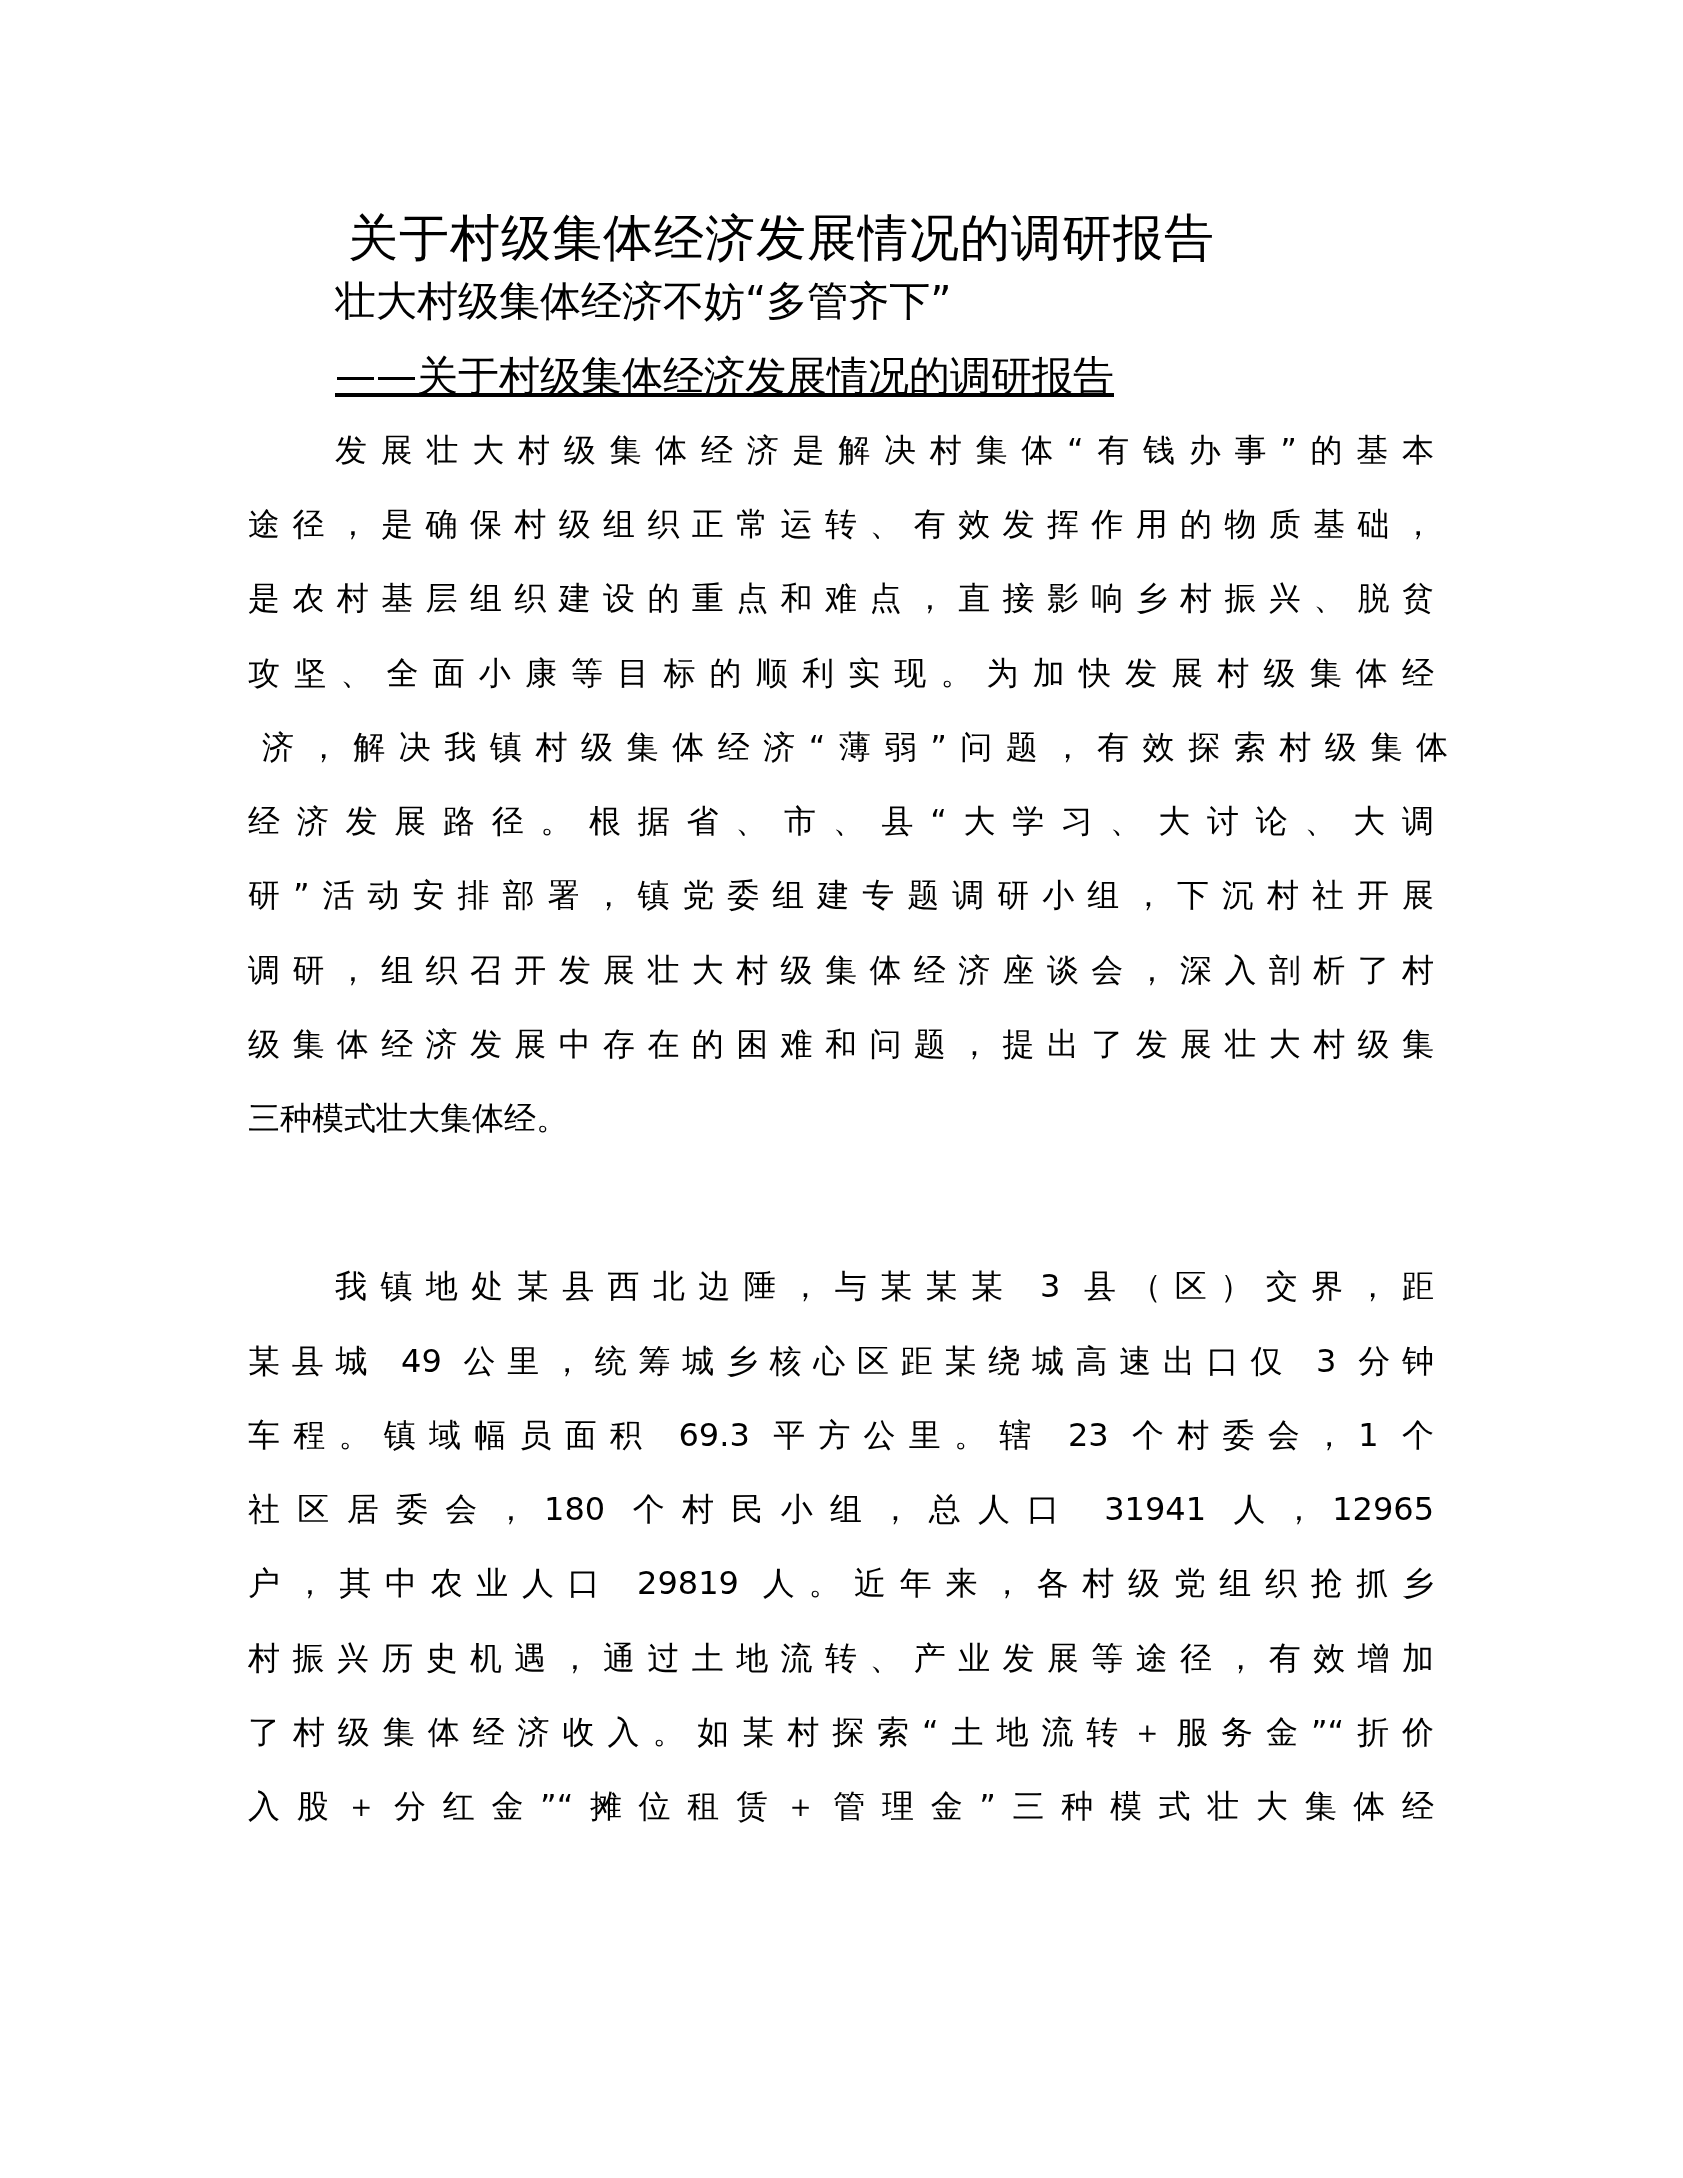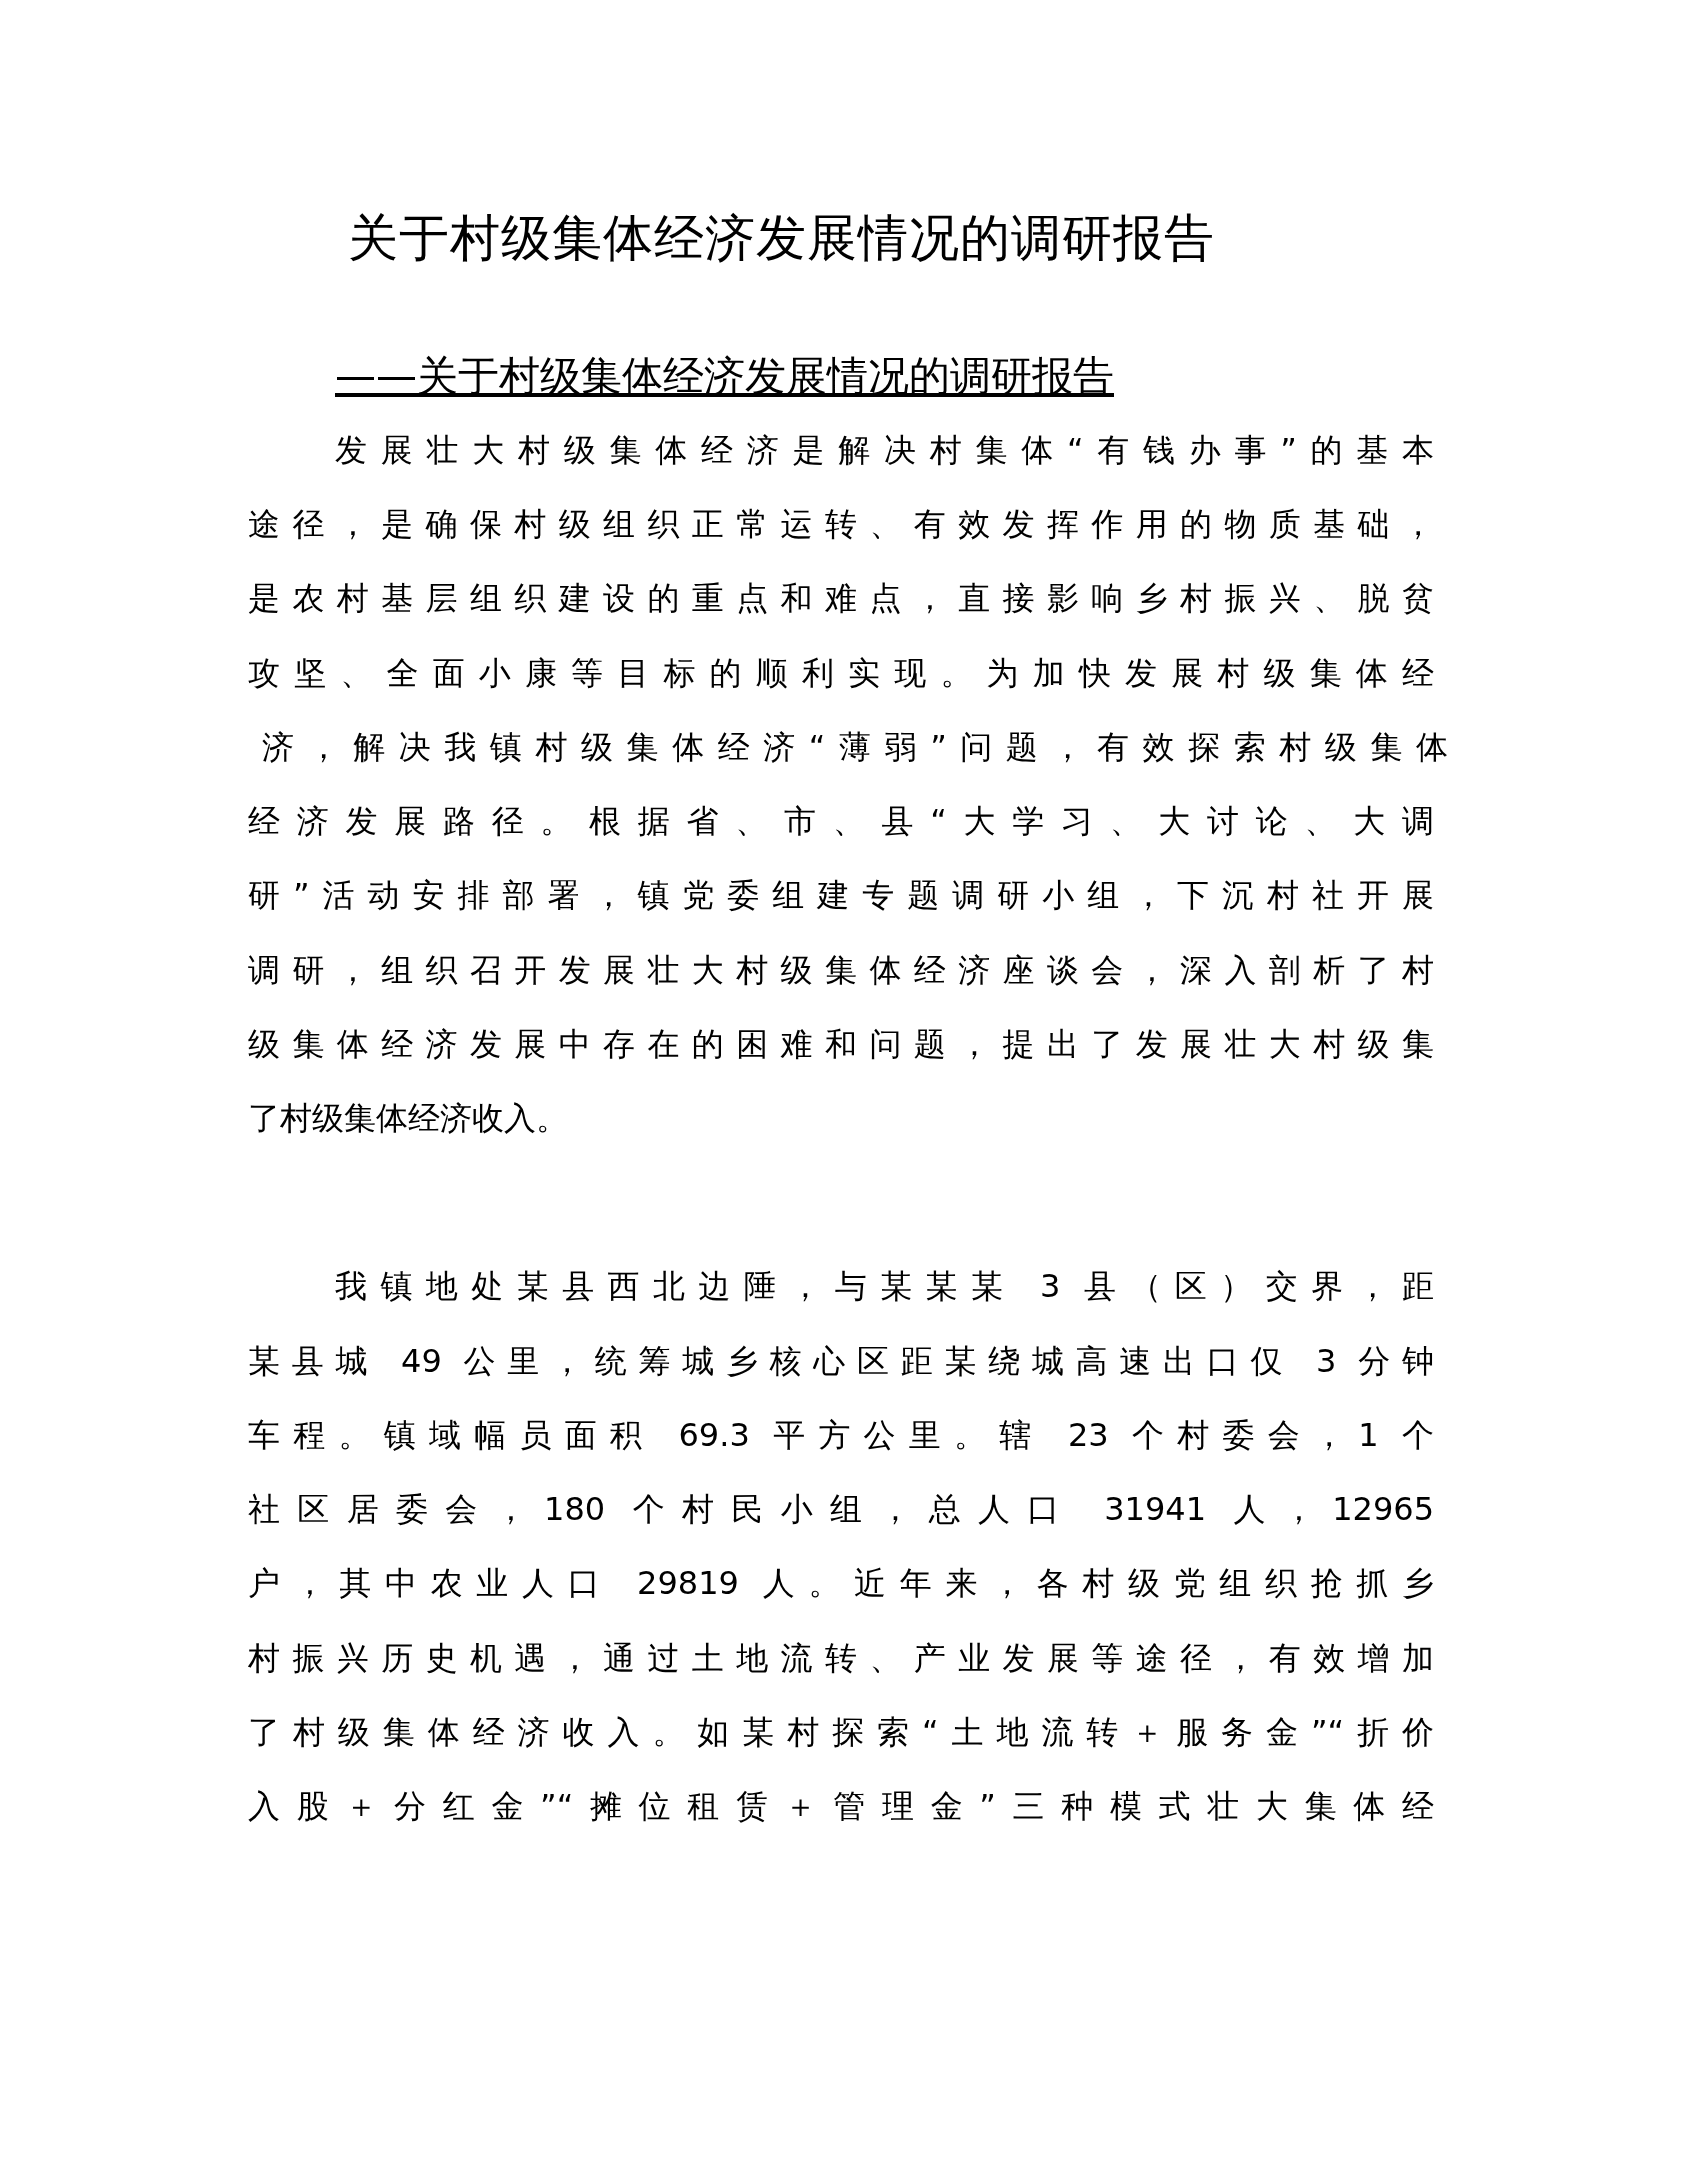--- a/index.html
+++ b/index.html
@@ -13,33 +13,34 @@
   .line.indent { left: 335px; width: 1099px; }
   .line.left { text-align: left; text-align-last: left; }
   .sub { font-size: 41px; }
 </style>
 </head>
 <body>
 
 <div class="page">
   <div class="title">关于村级集体经济发展情况的调研报告</div>
 
+  <div class="line indent left sub" style="top:272px;">壮大村级集体经济不妨“多管齐下”</div>
   <div class="line indent left sub" style="top:347px;text-decoration:underline;">——关于村级集体经济发展情况的调研报告</div>
 
   <div>
     <div class="line indent" style="top:421px;">发展壮大村级集体经济是解决村集体“有钱办事”的基本</div>
     <div class="line" style="top:495px;">途径，是确保村级组织正常运转、有效发挥作用的物质基础，</div>
     <div class="line" style="top:569px;">是农村基层组织建设的重点和难点，直接影响乡村振兴、脱贫</div>
     <div class="line" style="top:644px;">攻坚、全面小康等目标的顺利实现。为加快发展村级集体经</div>
     <div class="line" style="top:718px;margin-left:14px;">济，解决我镇村级集体经济“薄弱”问题，有效探索村级集体</div>
     <div class="line" style="top:792px;">经济发展路径。根据省、市、县“大学习、大讨论、大调</div>
     <div class="line" style="top:866px;">研”活动安排部署，镇党委组建专题调研小组，下沉村社开展</div>
     <div class="line" style="top:941px;">调研，组织召开发展壮大村级集体经济座谈会，深入剖析了村</div>
     <div class="line" style="top:1015px;">级集体经济发展中存在的困难和问题，提出了发展壮大村级集</div>
-    <div class="line left" style="top:1089px;">了村级集体经济收入。</div>
+    <div class="line left" style="top:1089px;">三种模式壮大集体经。</div>
   </div>
 
 
   <div>
     <div class="line indent" style="top:1257px;">我镇地处某县西北边陲，与某某某 3 县（区）交界，距</div>
     <div class="line" style="top:1332px;">某县城 49 公里，统筹城乡核心区距某绕城高速出口仅 3 分钟</div>
     <div class="line" style="top:1406px;">车程。镇域幅员面积 69.3 平方公里。辖 23 个村委会，1 个</div>
     <div class="line" style="top:1480px;">社区居委会，180 个村民小组，总人口 31941 人，12965</div>
     <div class="line" style="top:1554px;">户，其中农业人口 29819 人。近年来，各村级党组织抢抓乡</div>
     <div class="line" style="top:1629px;">村振兴历史机遇，通过土地流转、产业发展等途径，有效增加</div>

